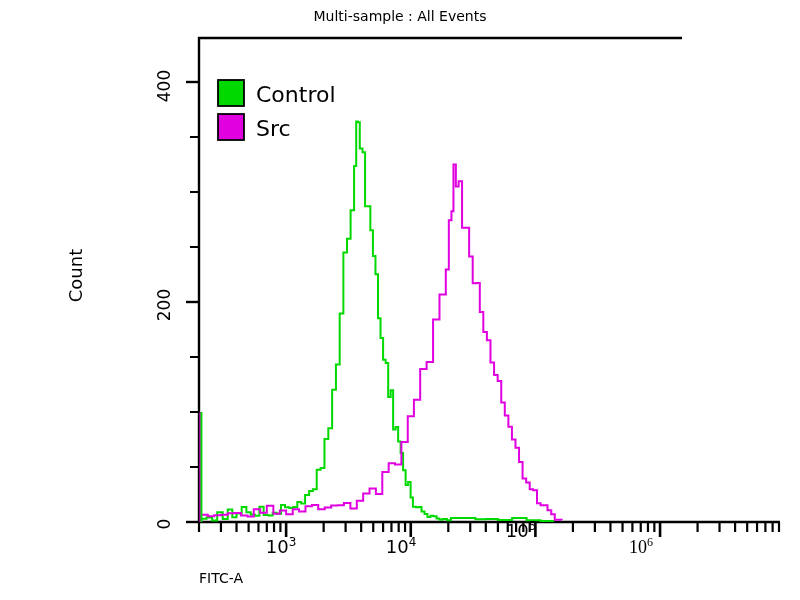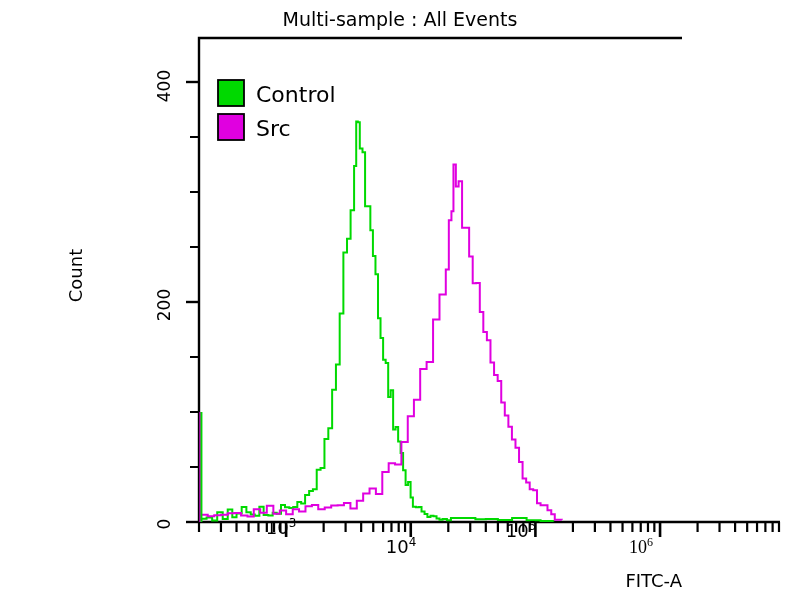--- a/index.html
+++ b/index.html
@@ -19,31 +19,31 @@
     left: 0; top: 0;
     width: 800px;
     height: 600px;
   }
   .fig-title {
     position: absolute;
     left: 0;
     top: 8px;
     width: 800px;
     text-align: center;
-    font-size: 19px;
+    font-size: 14px;
     color: #000;
     letter-spacing: 0px;
   }
   .axis-label-x {
     position: absolute;
     left: 199px;
     top: 570px;
     width: 483px;
-    text-align: right;
-    font-size: 18px;
+    text-align: left;
+    font-size: 14px;
     color: #000;
   }
   .axis-label-y {
     position: absolute;
     left: -5px;
     top: 265px;
     width: 160px;
     text-align: center;
     font-size: 18px;
     color: #000;
@@ -79,21 +79,21 @@
 
   <div class="fig-title">Multi-sample : All Events</div>
 
   <div class="axis-label-x">FITC-A</div>
   <div class="axis-label-y">Count</div>
 
   <div class="tick-label-y" style="left:136px; top:76px;">400</div>
   <div class="tick-label-y" style="left:136px; top:295px;">200</div>
   <div class="tick-label-y" style="left:136px; top:514px;">0</div>
 
-  <div class="tick-label-x" style="left:251px; top:516px;">
+  <div class="tick-label-x" style="left:251px; top:535px;">
     <span>10</span><sup>3</sup>
   </div>
   <div class="tick-label-x" style="left:371px; top:535px;text-align:center;">
     <span>10</span><sup>4</sup>
   </div>
   <div class="tick-label-x" style="left:491px; top:519px;">
     <span>10</span><sup>5</sup>
   </div>
   <div class="tick-label-x" style="left:611px; top:535px;font-family:Liberation Serif, serif;">
     <span>10</span><sup>6</sup>

